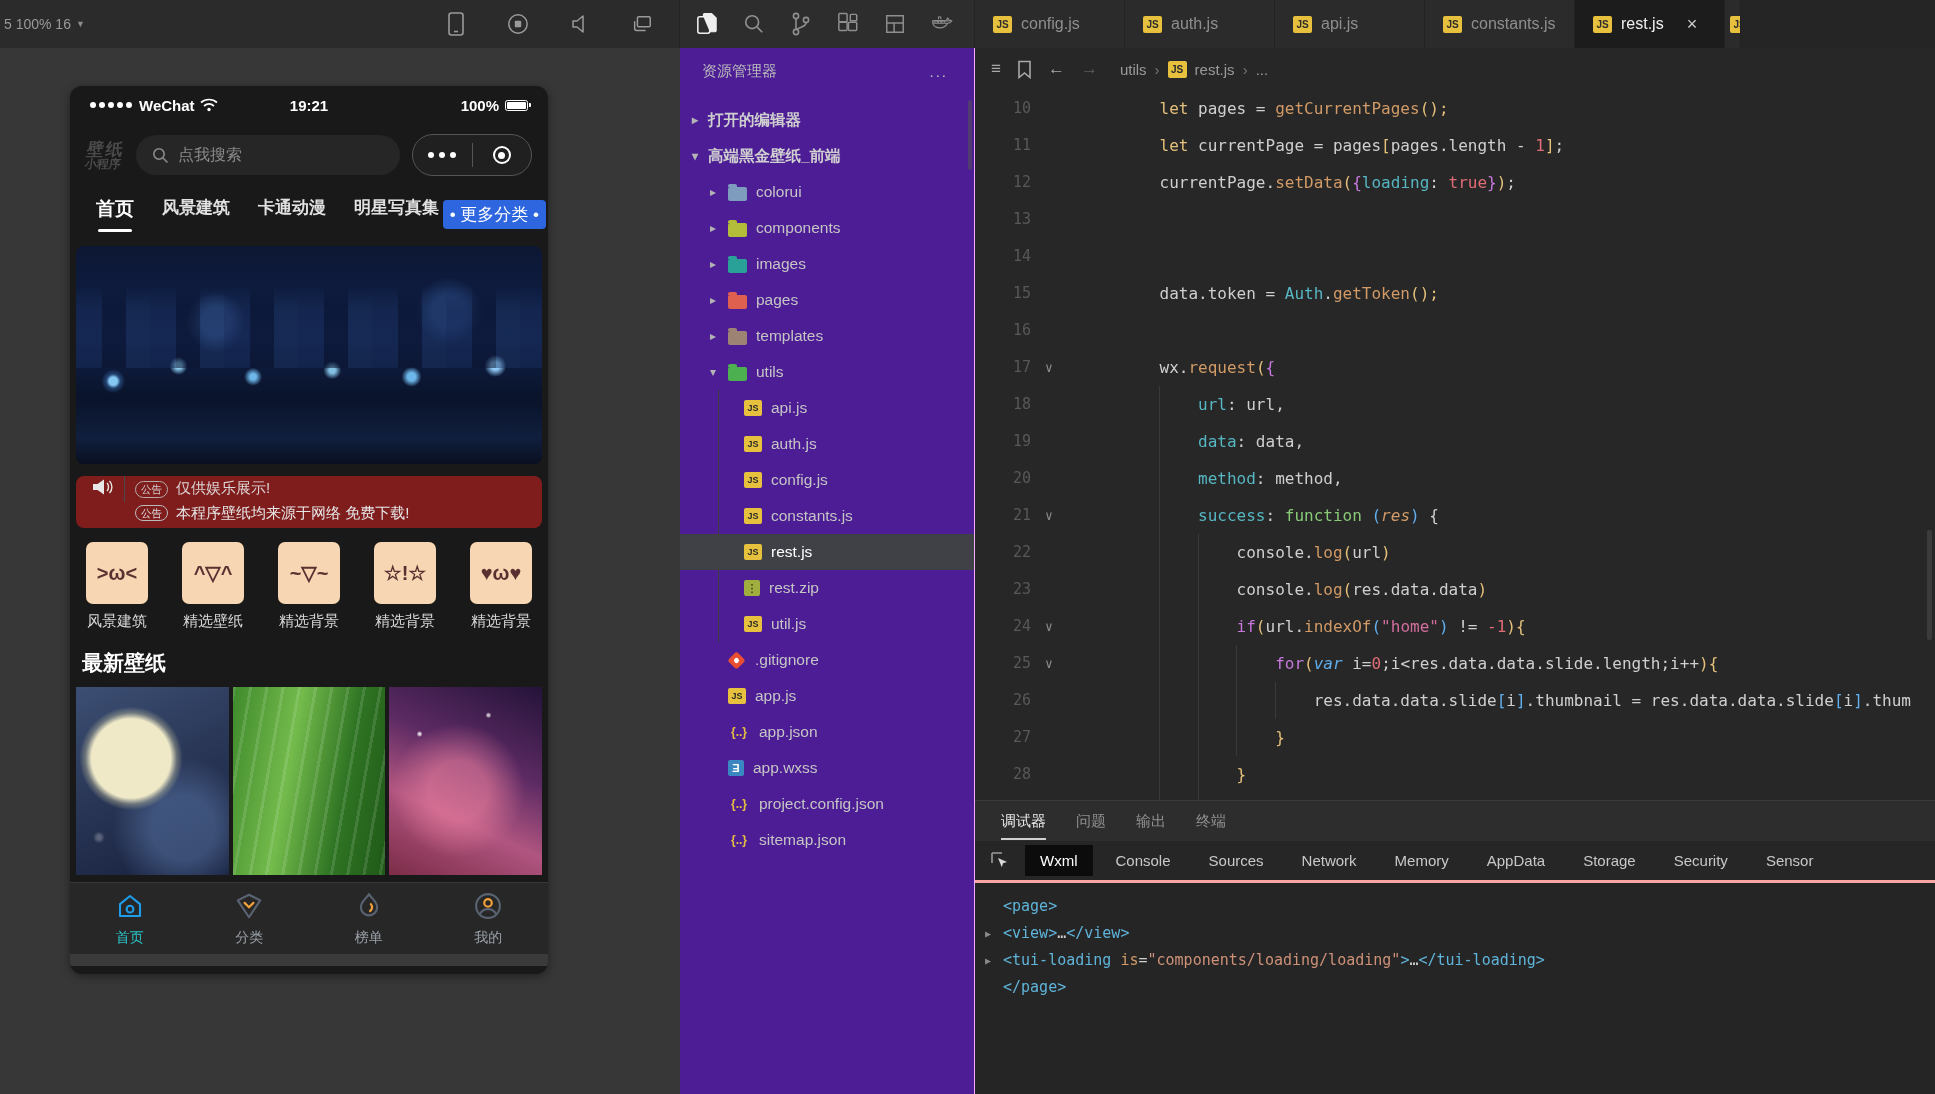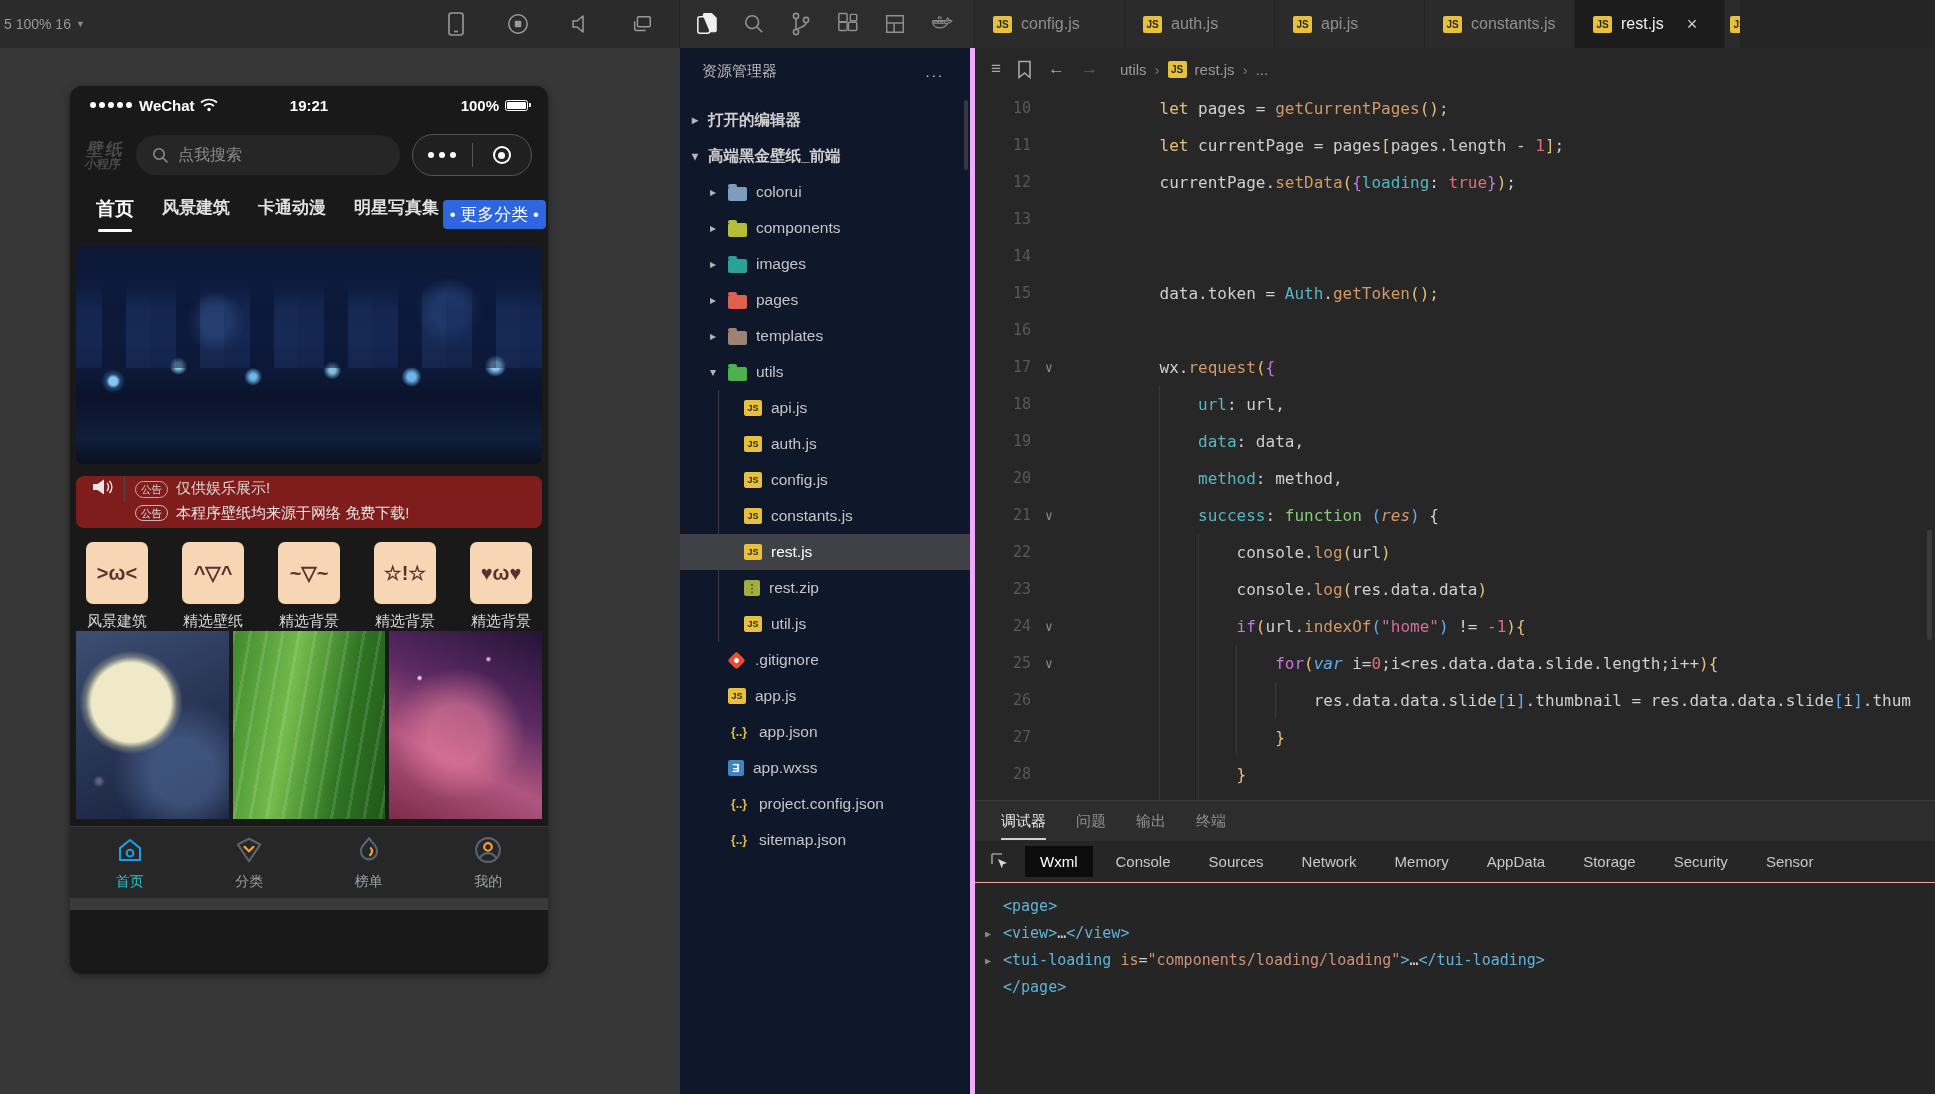--- a/index.html
+++ b/index.html
@@ -104,21 +104,21 @@
       radial-gradient(circle at 45% 55%, rgba(240,130,160,.55) 0 22%, transparent 50%),
       linear-gradient(205deg,#241339 0%,#5c2a63 38%,#b05580 66%,#7c2c48 100%);}
   .ptabbar{height:72px;display:flex;align-items:center;justify-content:space-around;background:#272727;
            border-top:1px solid #383838;margin-top:7px;}
   .ptab{display:flex;flex-direction:column;align-items:center;gap:4px;}
   .ptab-label{font-size:14px;color:#9aa0a8;}
   .ptab.active .ptab-label{color:#2bc5c9;}
   .homebar{height:12px;background:#3a3a3a;}
 
   
-  .explorer{width:295px;background:#0f172a;flex:none;position:relative;border-right:5px solid #f0abfc;}
+  .explorer{width:295px;background:#4c1d95;flex:none;position:relative;border-right:1px solid #f0abfc;}
   .exp-head{height:46px;display:flex;align-items:center;padding:0 26px 0 22px;color:#bbb;font-size:15px;}
   .exp-dots{margin-left:auto;letter-spacing:2px;color:#c5c5c5;font-size:15px;}
   .tree{padding-top:8px;}
   .trow{height:36px;display:flex;align-items:center;position:relative;font-size:15.5px;color:#c5c5c5;}
   .trow.sec{padding-left:12px;font-weight:bold;color:#cfcfcf;}
   .trow.f1{padding-left:30px;}
   .trow.f2{padding-left:62px;}
   .trow.f1b{padding-left:46px;}
   .trow.sel{background:#3f4147;color:#fff;}
   .trow.guided::before{content:"";position:absolute;left:38px;top:0;height:100%;width:1px;background:#3f3f3f;}
@@ -151,21 +151,21 @@
   .tk-com{color:#89ca78;} .tk-fng{color:#89ca78;} .tk-cn{color:#56b6c2;} .tk-df{color:#cfcfcf;}
   .tk-py{color:#e5c07b;} .tk-pm{color:#c678dd;} .tk-pb{color:#61afef;} .tk-resv{color:#d19a66;font-style:italic;}
   .ed-scroll{position:absolute;right:3px;top:440px;width:5px;height:110px;background:#5a5a5a;opacity:.4;border-radius:2px;}
 
   
   .debugger{height:294px;flex:none;border-top:1px solid #3c3c3c;background:#252526;display:flex;flex-direction:column;}
   .dbg-tabs{height:40px;display:flex;align-items:center;gap:30px;padding:0 26px;background:#2d2d2d;flex:none;}
   .dbg-tab{color:#8f8f8f;font-size:15px;position:relative;padding:9px 0;}
   .dbg-tab.active{color:#eaeaea;}
   .dbg-tab.active::after{content:"";position:absolute;left:0;bottom:0;width:100%;height:2px;background:#d0d0d0;}
-  .devtools{height:42px;display:flex;align-items:center;gap:8px;padding:0 10px;background:#262626;border-bottom:1px solid #fca5a5;flex:none;}
+  .devtools{height:42px;display:flex;align-items:center;gap:8px;padding:0 10px;background:#262626;border-bottom:3px solid #fca5a5;flex:none;}
   .inspect{width:30px;height:28px;display:flex;align-items:center;justify-content:center;margin-right:2px;}
   .dtab{padding:7px 15px;color:#c8c8c8;font-size:15px;}
   .dtab.active{background:#0c0c0c;color:#fff;}
   .wxml{padding:10px 4px 0 6px;font-family:"DejaVu Sans Mono", monospace;font-size:15px;line-height:27px;background:#252526;flex:1;}
   .wxline{position:relative;padding-left:22px;white-space:pre;}
   .wxarr{position:absolute;left:4px;top:0;color:#8a8a8a;font-size:10px;}
   .wx-tag{color:#5fb4d9;} .wx-attr{color:#d19a66;} .wx-val{color:#ce9178;} .wx-plain{color:#cfcfcf;}
 </style>
 </head>
 <body>
@@ -374,20 +374,21 @@
             <div class="cat">
               <div class="cat-face">☆!☆</div>
               <div class="cat-label">精选背景</div>
             </div>
             <div class="cat">
               <div class="cat-face">♥ω♥</div>
               <div class="cat-label">精选背景</div>
             </div>
           </div>
 
+        <div class="sec-title">最新壁纸</div>
 
         <div class="thumbs">
           <div class="thumb moon"></div>
           <div class="thumb grass"></div>
           <div class="thumb aurora"></div>
         </div>
 
         <div class="ptabbar">
             <div class="ptab active">
               <span><svg width="32" height="30" viewBox="0 0 24 24">

